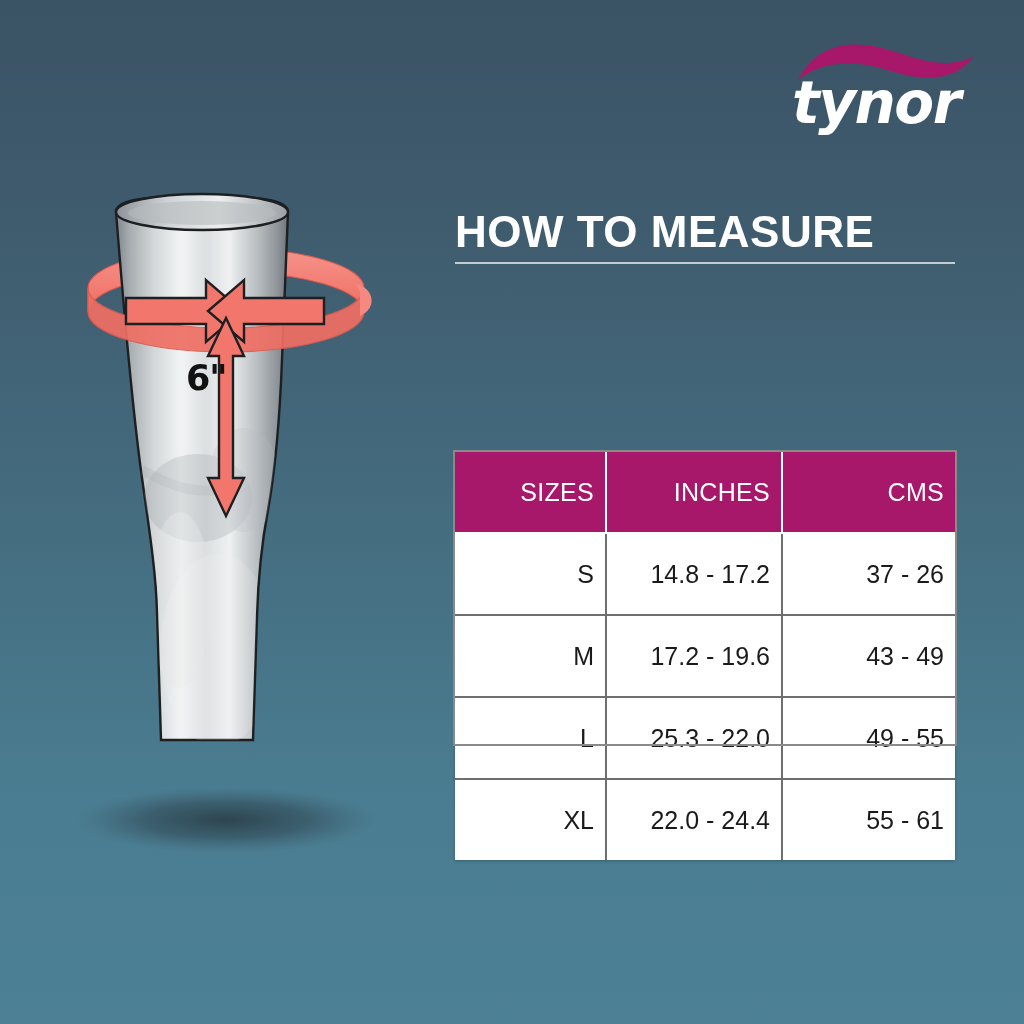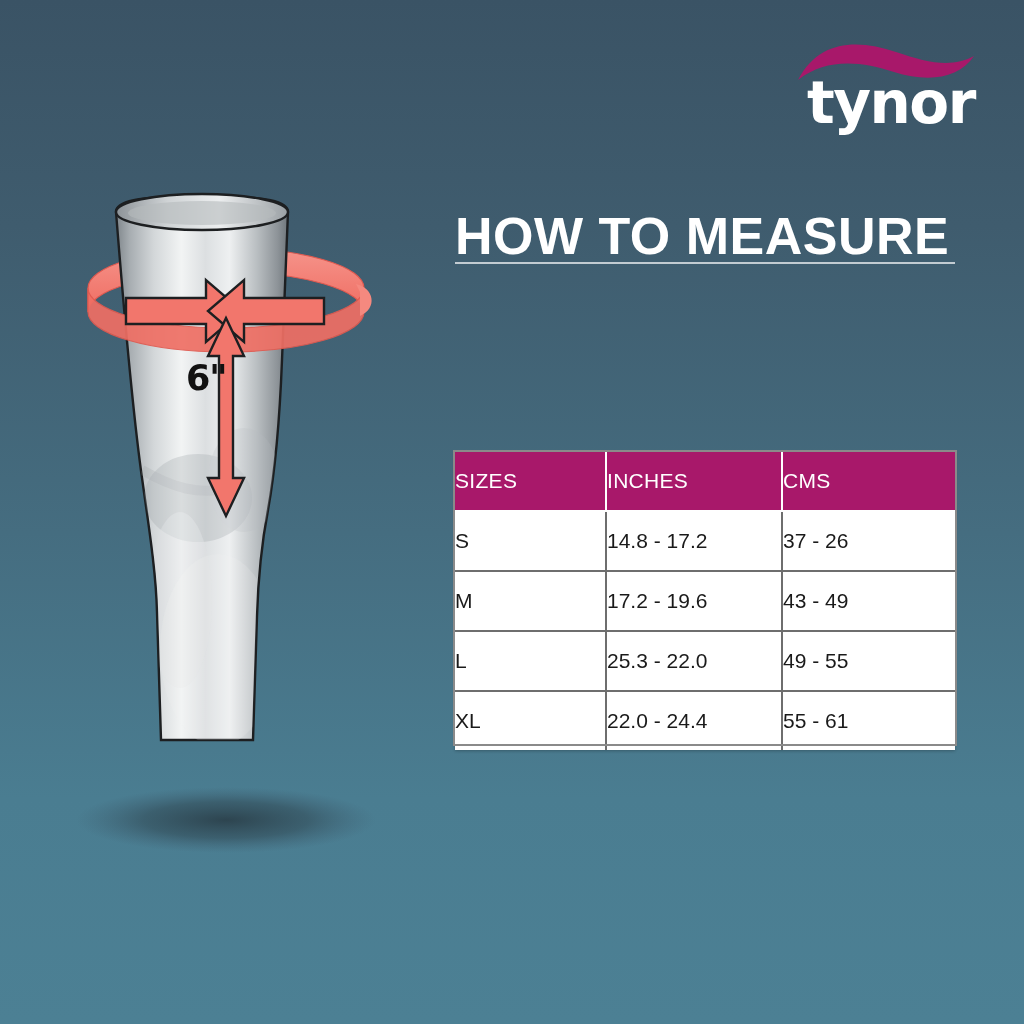--- a/index.html
+++ b/index.html
@@ -30,38 +30,39 @@
   }
   #logo-swoosh {
     position: absolute;
     left: 0;
     top: 0;
     width: 190px;
     height: 52px;
   }
   #logo-word {
     position: absolute;
-    left: 17px;
+    left: 2px;
     top: 38px;
     width: 190px;
     font-size: 58px;
     font-weight: bold;
     color: #ffffff;
     letter-spacing: -1.5px;
     line-height: 1;
     font-family: "DejaVu Sans", sans-serif;
+    font-style: italic;
   }
 
   
   #headline {
     position: absolute;
     left: 455px;
     top: 208px;
     width: 505px;
-    font-size: 52px;
+    font-size: 44px;
     font-weight: bold;
     color: #ffffff;
     letter-spacing: 0.5px;
     line-height: 1.1;
   }
   #rule {
     position: absolute;
     left: 455px;
     top: 262px;
     width: 500px;
@@ -84,25 +85,25 @@
     position: absolute;
     left: 455px;
     top: 452px;
     width: 500px;
     border-collapse: separate;
     border-spacing: 0;
     table-layout: fixed;
     box-shadow: 0 1px 3px rgba(0,0,0,0.25);
   }
   #size-table th, #size-table td {
-    text-align: left;
+    text-align: right;
     vertical-align: middle;
-    font-size: 21px;
+    font-size: 25px;
     height: 58px;
-    padding: 0;
+    padding: 11px;
   }
   #size-table th {
     background: #a8186a;
     color: #ffffff;
     font-weight: normal;
     letter-spacing: 0.3px;
     border-right: 2px solid #ffffff;
     border-bottom: 2px solid #ffffff;
   }
   #size-table th:last-child { border-right: none; }

